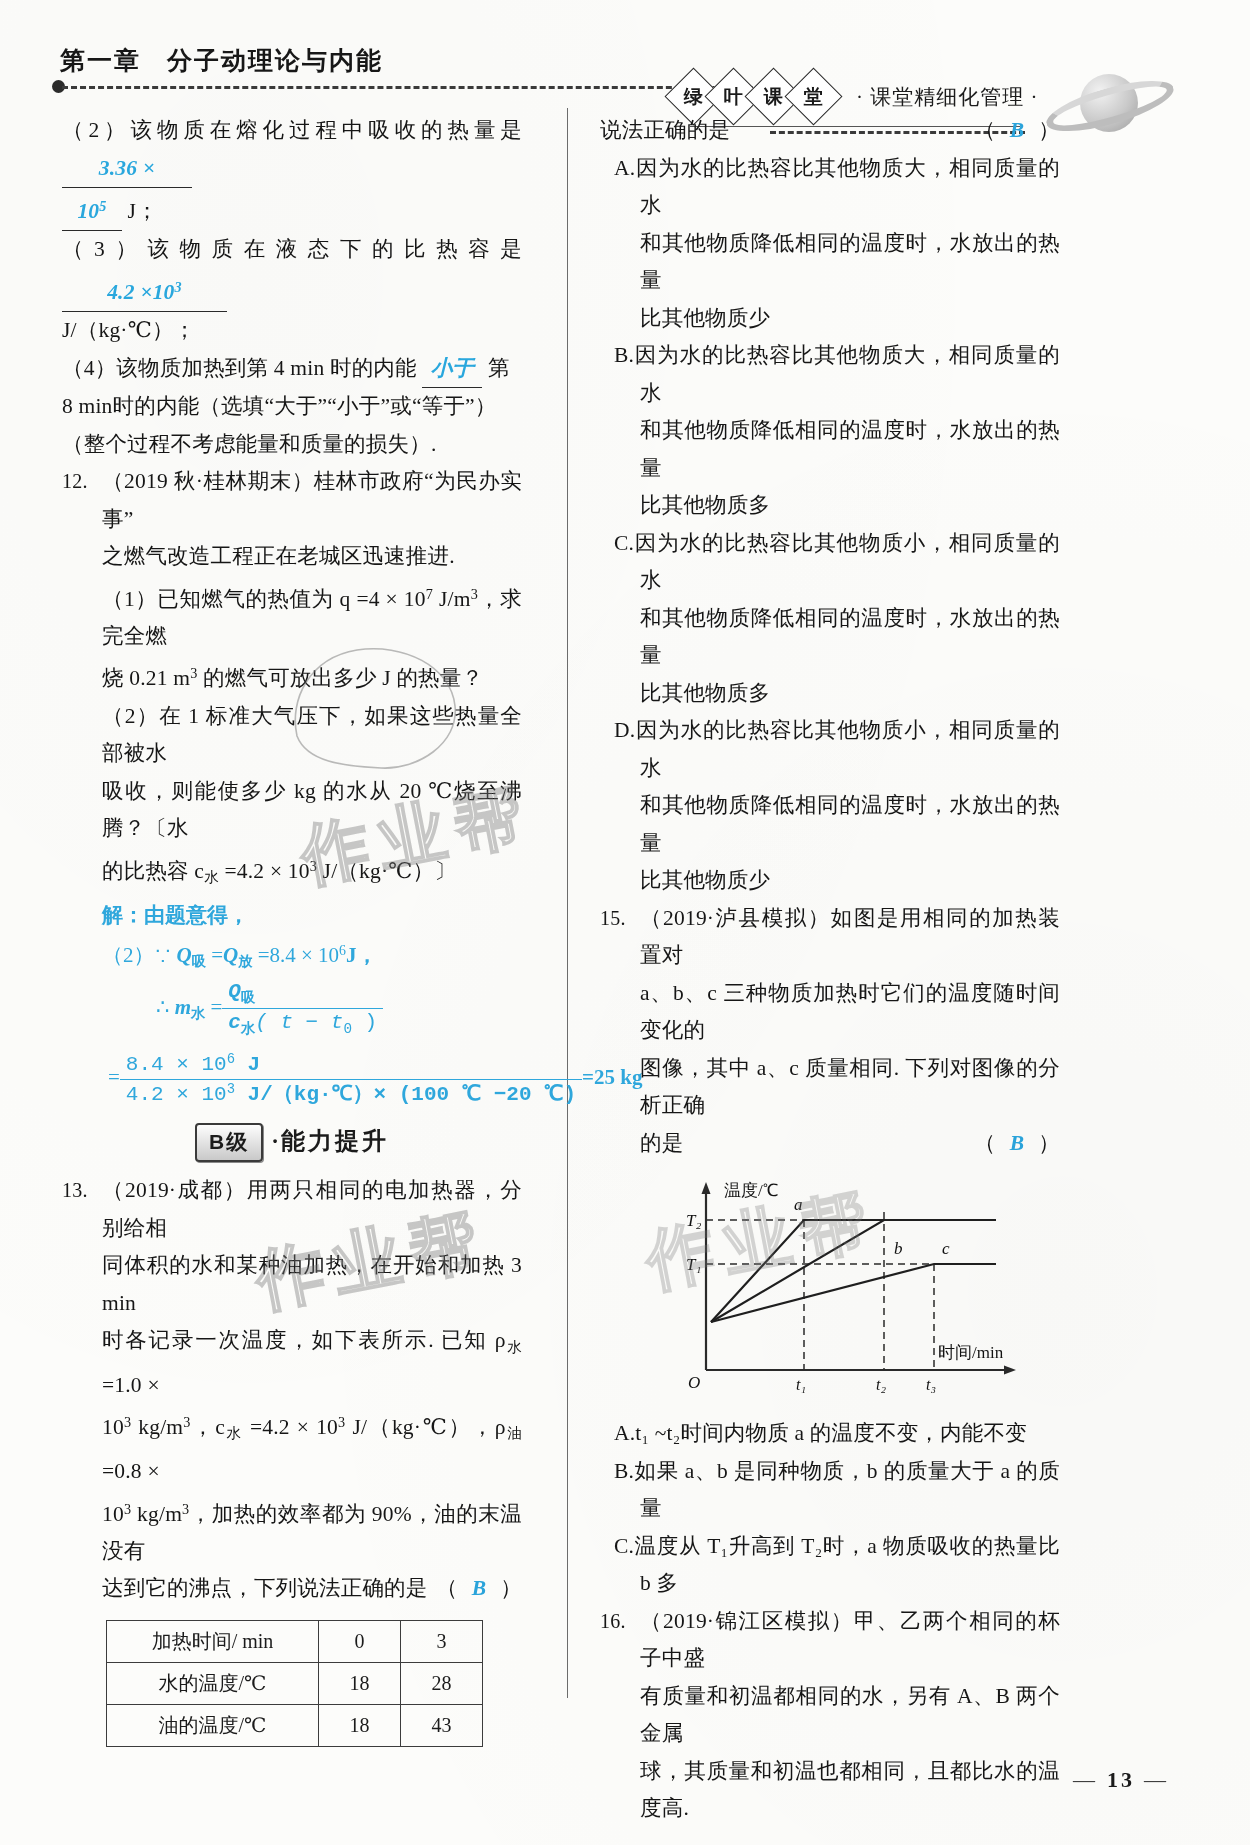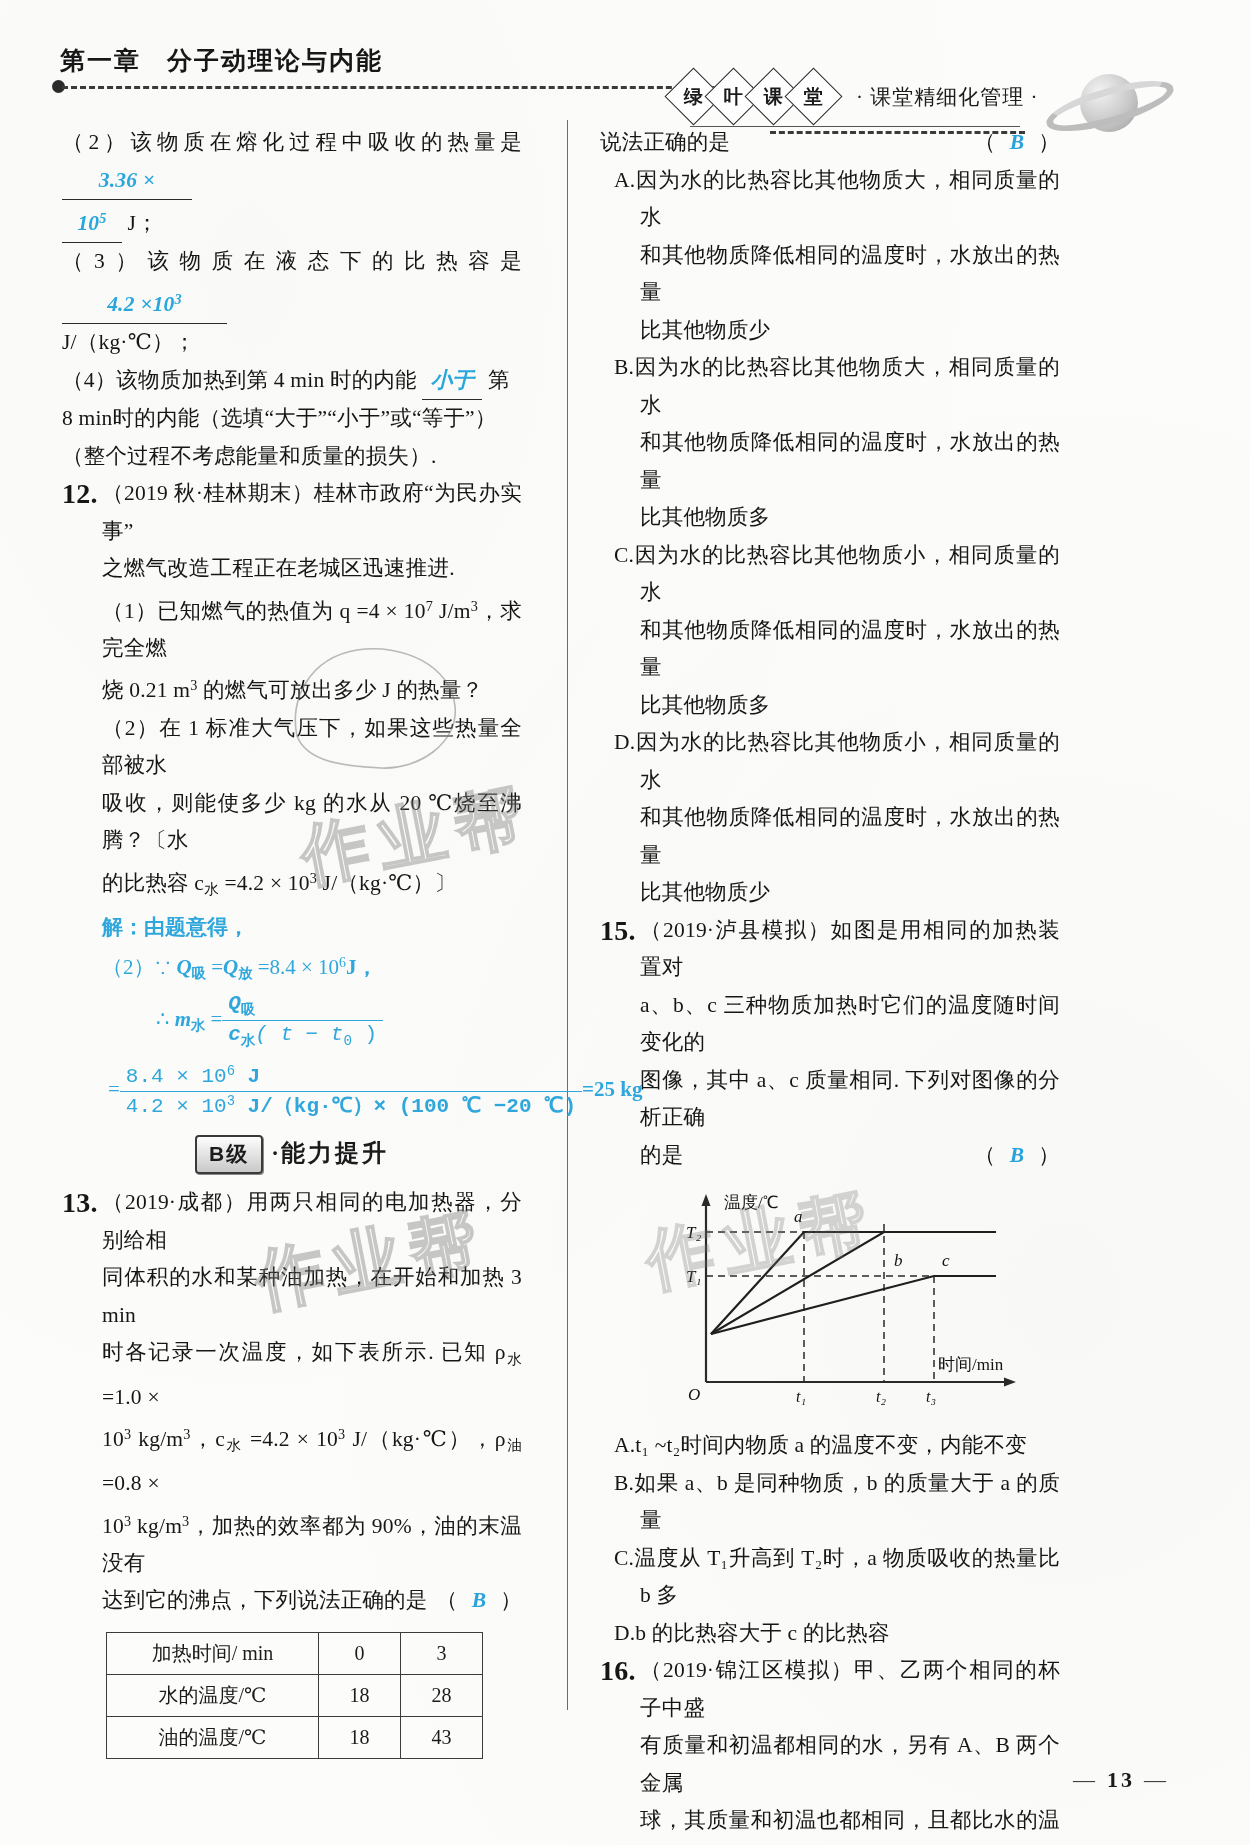--- a/index.html
+++ b/index.html
@@ -82,42 +82,42 @@
   }
   .planet .ring{
     position:absolute; left:2px; top:22px; width:132px; height:36px;
     border:7px solid #bdbdbd; border-radius:50%;
     transform:rotate(-16deg);
     border-top-color:#d7d7d7;
   }
 
   
   #cols{
-    position:absolute; left:0; top:124px; width:1250px; height:1640px;
+    position:absolute; left:0; top:112px; width:1250px; height:1640px;
   }
   .col{
     position:absolute; top:0; width:460px; height:1600px;
   }
   .col-left{ left:62px; }
   .col-right{ left:600px; }
   .divider{
     position:absolute; left:567px; top:-4px; width:0; height:1590px;
     border-left:1.6px solid #6c6c6c;
   }
 
   
   .p{
     font-size:21.5px; line-height:37.5px;
     color:#161616; letter-spacing:0.2px;
     text-align:justify;
   }
   .qitem{ position:relative; padding-left:40px; }
   .qnum{
     position:absolute; left:0; top:0;
-    font-weight:bold; font-size:28px; line-height:37.5px;
+    font-weight:normal; font-size:20px; line-height:37.5px;
     font-family:"Liberation Serif","DejaVu Serif",serif;
   }
   .hang{ padding-left:40px; }
   .sub{ vertical-align:-0.32em; font-size:0.68em; }
   .sup{ vertical-align:0.48em; font-size:0.66em; }
   .ital{ font-style:italic; }
   .ans-blank{
     display:inline-block; min-width:92px; text-align:center;
     border-bottom:1.6px solid #2a2a2a;
     color:#29a7dd; font-weight:bold; font-style:italic;
@@ -405,21 +405,20 @@
           <text x="280" y="218" font-family="'Liberation Serif',serif" font-size="16" font-style="italic" fill="#121212">t₃</text>
           <text x="148" y="38" font-family="'Liberation Serif',serif" font-size="17" font-style="italic" fill="#121212">a</text>
           <text x="248" y="82" font-family="'Liberation Serif',serif" font-size="17" font-style="italic" fill="#121212">b</text>
           <text x="296" y="82" font-family="'Liberation Serif',serif" font-size="17" font-style="italic" fill="#121212">c</text>
         </svg>
       </div>
 
       <div class="p hang"><span style="margin-left:-26px;">A.</span><span>t₁ ~t₂时间内物质 a 的温度不变，内能不变</span></div>
       <div class="p hang"><span style="margin-left:-26px;">B.</span><span>如果 a、b 是同种物质，b 的质量大于 a 的质量</span></div>
       <div class="p hang"><span style="margin-left:-26px;">C.</span><span>温度从 T₁升高到 T₂时，a 物质吸收的热量比 b 多</span></div>
-      <div class="p hang"><span style="margin-left:-26px;">D.</span><span>b 的比热容大于 c 的比热容</span></div>
 
       <div class="p qitem">
         <span class="qnum">16.</span>
         <span>（2019·锦江区模拟）</span><span>甲、乙两个相同的杯子中盛</span><br>
         <span>有质量和初温都相同的水，另有 A、B 两个金属</span><br>
         <span>球，其质量和初温也都相同，且都比水的温度高.</span><br>
         <br>
         <br>
         
         

